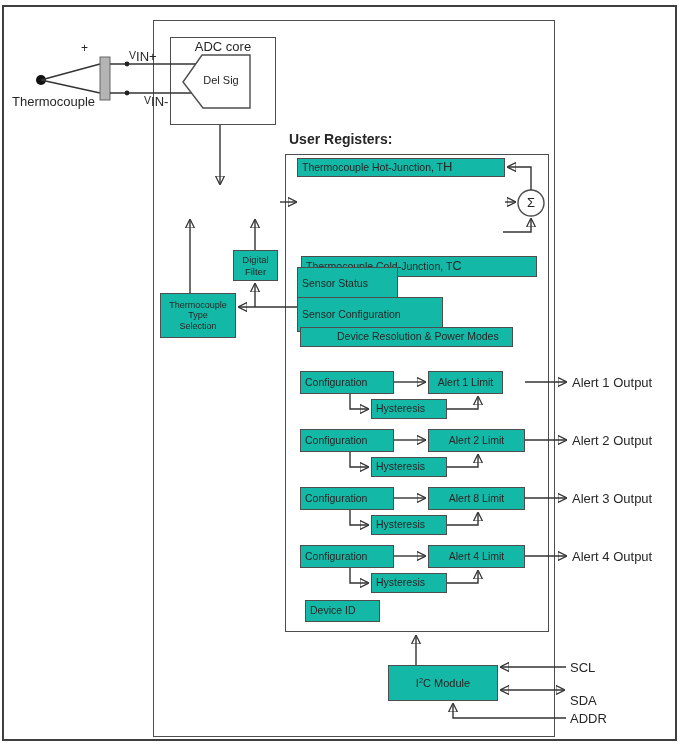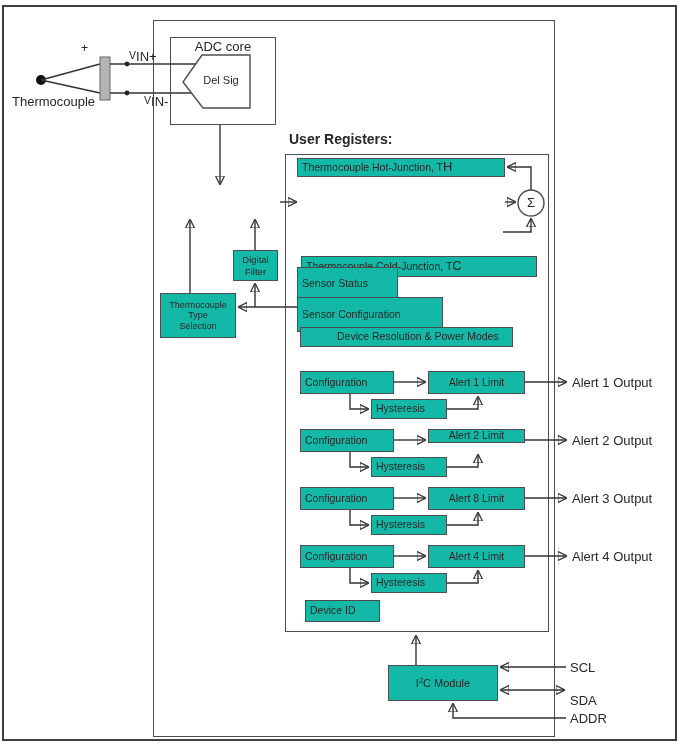--- a/index.html
+++ b/index.html
@@ -62,26 +62,26 @@
   <div class="abs box left reg" style="left:301px;top:240px;width:236px;height:21px;margin-top:16px;">
     <span>Thermocouple Cold-Junction, T</span>
       <sub>C</sub>
   </div>
 
   <div class="abs box left reg" style="left:297px;top:267px;width:101px;height:34px;">Sensor Status</div>
   <div class="abs box left reg" style="left:297px;top:297px;width:146px;height:35px;">Sensor Configuration</div>
   <div class="abs box left reg" style="left:300px;top:327px;width:213px;height:20px;padding-left:36px;">Device Resolution &amp; Power Modes</div>
 
   <div class="abs box left reg" style="left:300px;top:371px;width:94px;height:23px;">Configuration</div>
-  <div class="abs box reg" style="left:428px;top:371px;width:97px;height:23px;">Alert 1 Limit</div>
+  <div class="abs box reg" style="left:428px;top:371px;width:75px;height:23px;">Alert 1 Limit</div>
   <div class="abs box left reg" style="left:371px;top:399px;width:76px;height:20px;">Hysteresis</div>
   <div class="abs lbl" style="left:572px;top:375px;">Alert 1 Output</div>
 
   <div class="abs box left reg" style="left:300px;top:429px;width:94px;height:23px;">Configuration</div>
-  <div class="abs box reg" style="left:428px;top:429px;width:97px;height:14px;">Alert 2 Limit</div>
+  <div class="abs box reg" style="left:428px;top:429px;width:97px;height:23px;">Alert 2 Limit</div>
   <div class="abs box left reg" style="left:371px;top:457px;width:76px;height:20px;">Hysteresis</div>
   <div class="abs lbl" style="left:572px;top:433px;">Alert 2 Output</div>
 
   <div class="abs box left reg" style="left:300px;top:487px;width:94px;height:23px;">Configuration</div>
   <div class="abs box reg" style="left:428px;top:487px;width:97px;height:23px;">Alert 8 Limit</div>
   <div class="abs box left reg" style="left:371px;top:515px;width:76px;height:20px;">Hysteresis</div>
   <div class="abs lbl" style="left:572px;top:491px;">Alert 3 Output</div>
 
   <div class="abs box left reg" style="left:300px;top:545px;width:94px;height:23px;">Configuration</div>
   <div class="abs box reg" style="left:428px;top:545px;width:97px;height:23px;">Alert 4 Limit</div>

